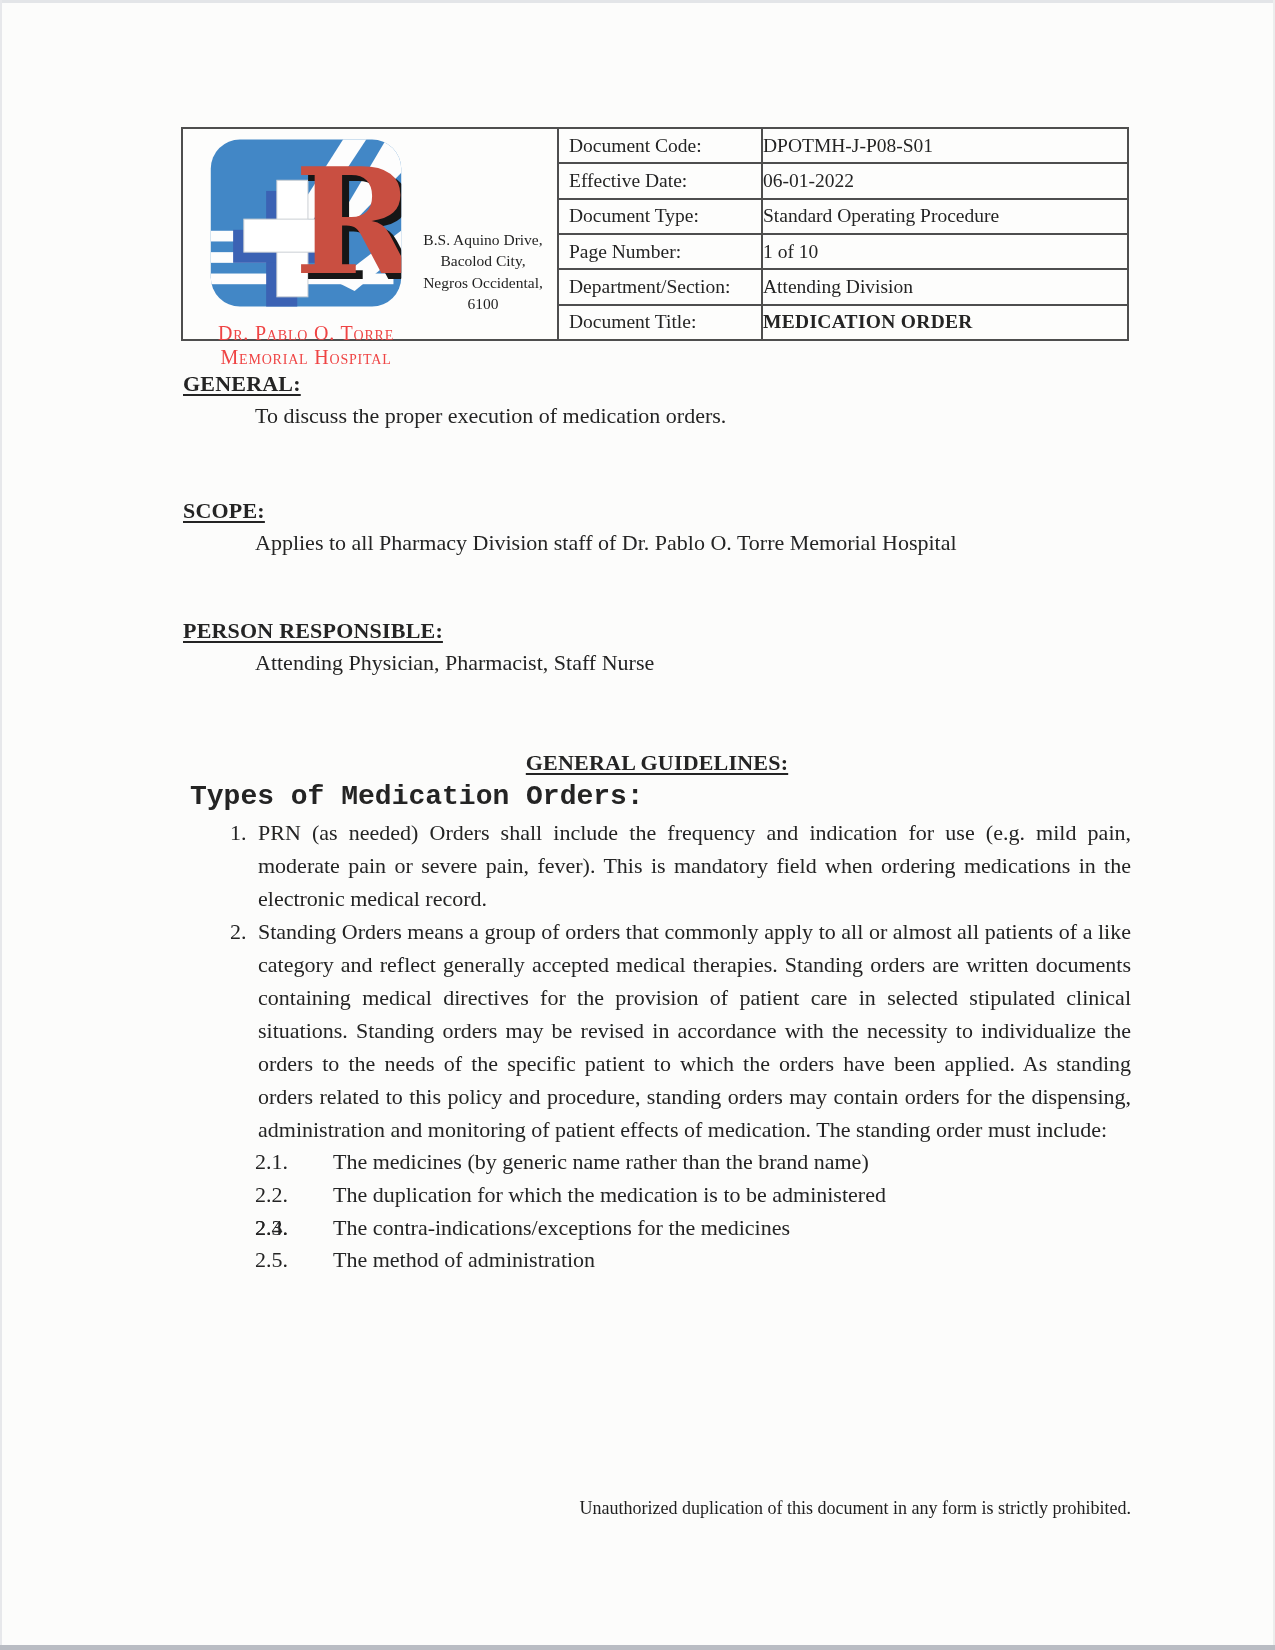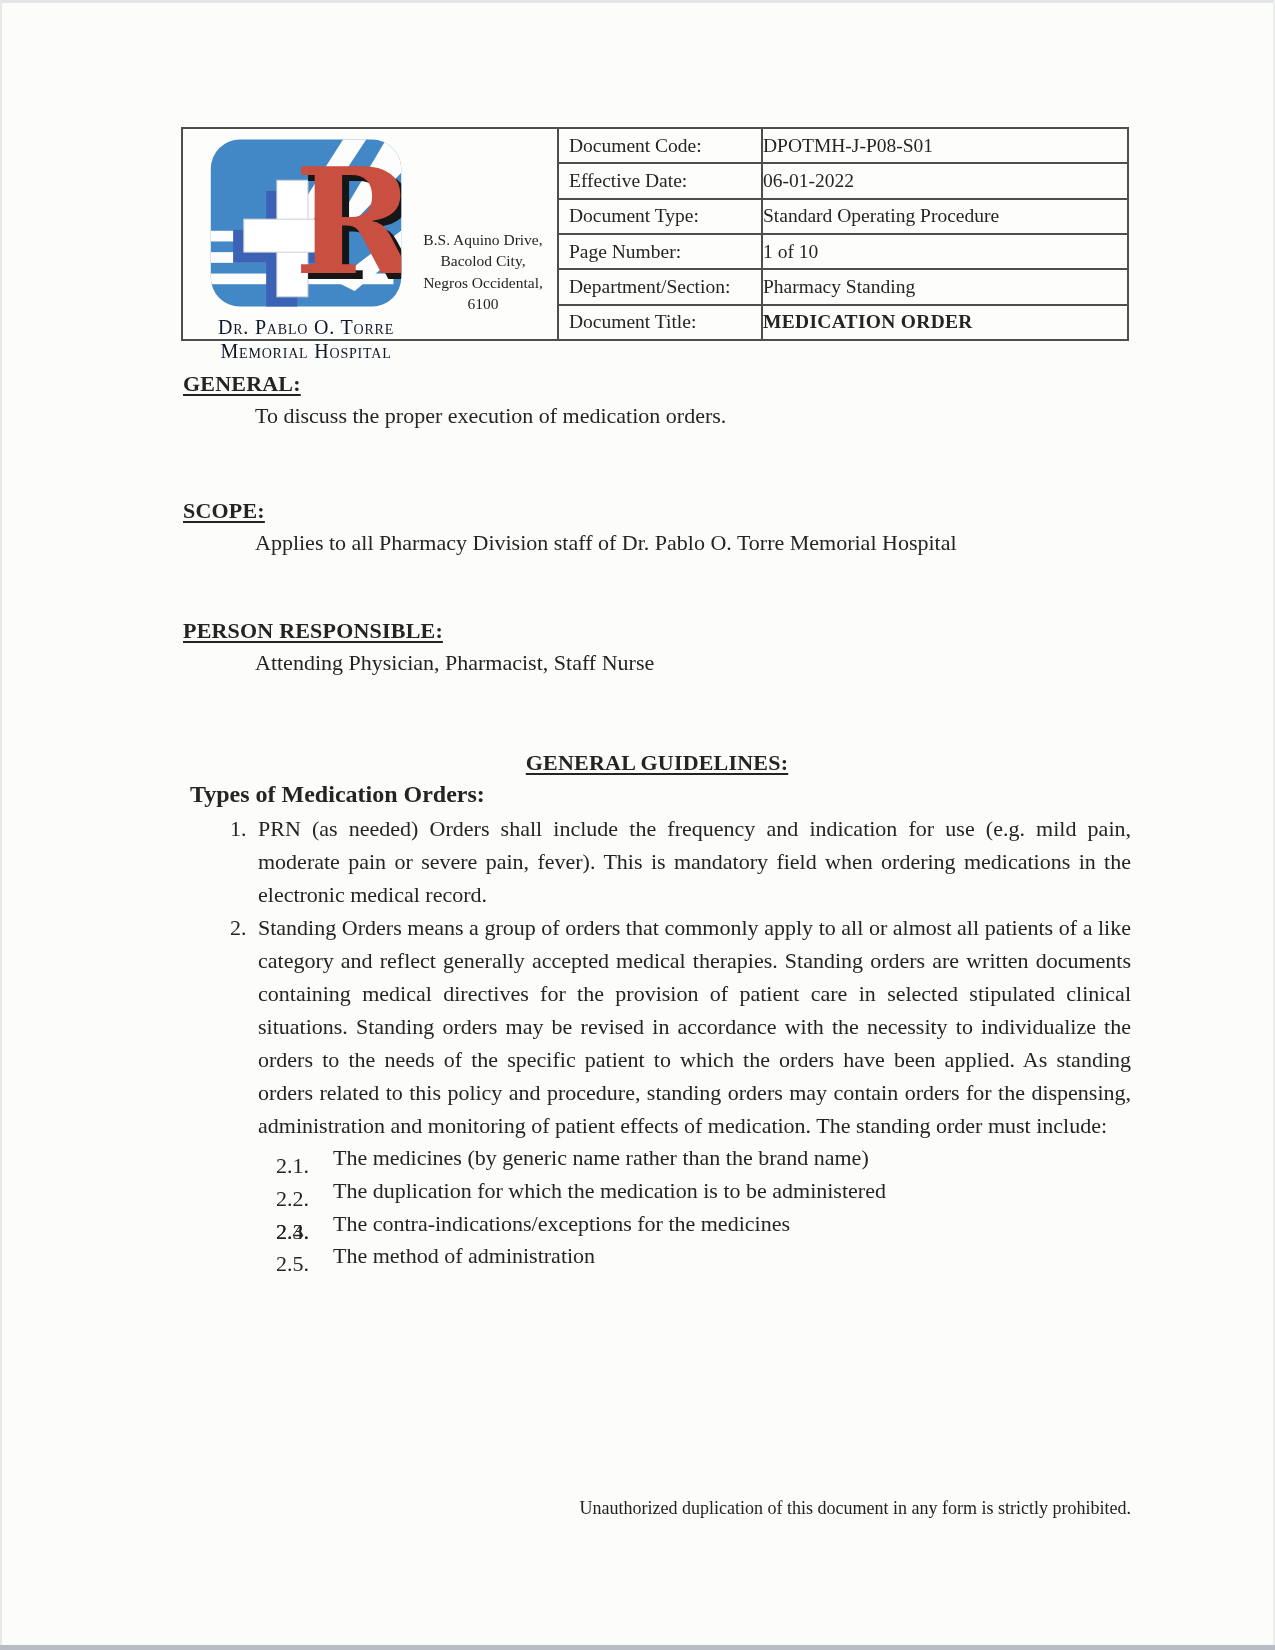--- a/index.html
+++ b/index.html
@@ -18,21 +18,21 @@
 
   
   .header-box{
     position:absolute;left:181px;top:127px;width:948px;height:214px;
     border:2px solid #4e4e4e;display:flex;background:#fdfdfc;box-sizing:border-box;
   }
   .left-cell{width:376px;border-right:2px solid #4e4e4e;display:flex;box-sizing:border-box;}
   .logo-wrap{width:222px;padding:8px 0 0 12px;text-align:center;}
   .hospital-name{
     font-variant:small-caps;font-size:20px;line-height:1.22;
-    color:#0f172a;letter-spacing:0.8px;margin-top:2px;white-space:nowrap;
+    color:#ef4444;letter-spacing:0.8px;margin-top:8px;white-space:nowrap;
   }
   .address{
     flex:1;text-align:center;font-size:15.5px;line-height:1.38;
     margin-top:100px;padding-right:8px;color:#1f1f1f;
   }
   .meta{flex:1;display:flex;flex-direction:column;}
   .meta-row{flex:1;display:flex;border-bottom:2px solid #4e4e4e;box-sizing:border-box;}
   .meta-row:last-child{border-bottom:none;}
   .meta-label{
     width:204px;border-right:2px solid #4e4e4e;display:flex;align-items:center;
@@ -45,29 +45,29 @@
   .content{position:absolute;left:183px;top:343px;width:948px;}
   .sec-head{
     font-size:22px;font-weight:bold;margin:0;
     text-decoration:underline;text-underline-offset:3px;letter-spacing:0.2px;
   }
   .m-purpose{margin-top:28px;}
   .m-scope{margin-top:69px;}
   .m-pr{margin-top:62px;}
   .m-gg{margin-top:74px;text-align:center;}
   .body-line{font-size:22px;margin:6px 0 0 72px;}
-  .subhead{font-size:24px;font-weight:bold;margin:5px 0 0 7px;}
+  .subhead{font-size:28px;font-weight:bold;margin:5px 0 0 7px;font-family:Liberation Mono, monospace;}
   .list{margin-top:4px;}
   .item{
     position:relative;padding-left:75px;font-size:22px;line-height:33px;
     text-align:justify;
   }
   .item .num{position:absolute;left:47px;top:0;}
   .subitem{position:relative;padding-left:150px;font-size:22px;line-height:32.8px;}
-  .subitem .num{position:absolute;left:93px;top:0;margin-top:8px;}
+  .subitem .num{position:absolute;left:72px;top:0;}
 
   .footer{
     position:absolute;top:1498px;left:183px;width:948px;
     text-align:right;font-size:18px;color:#1f1f1f;
   }
 </style>
 </head>
 <body>
 
 <div class="edge-top"></div>
@@ -128,21 +128,21 @@
     <div class="meta-row">
       <div class="meta-label">Document Type:</div>
       <div class="meta-value">Standard Operating Procedure</div>
     </div>
     <div class="meta-row">
       <div class="meta-label">Page Number:</div>
       <div class="meta-value">1 of 10</div>
     </div>
     <div class="meta-row">
       <div class="meta-label">Department/Section:</div>
-      <div class="meta-value">Pharmacy Standing</div>
+      <div class="meta-value">Attending Division</div>
     </div>
     <div class="meta-row">
       <div class="meta-label">Document Title:</div>
       <div class="meta-value bold">MEDICATION ORDER</div>
     </div>
   </div>
 </div>
 
 <div class="content">
 

